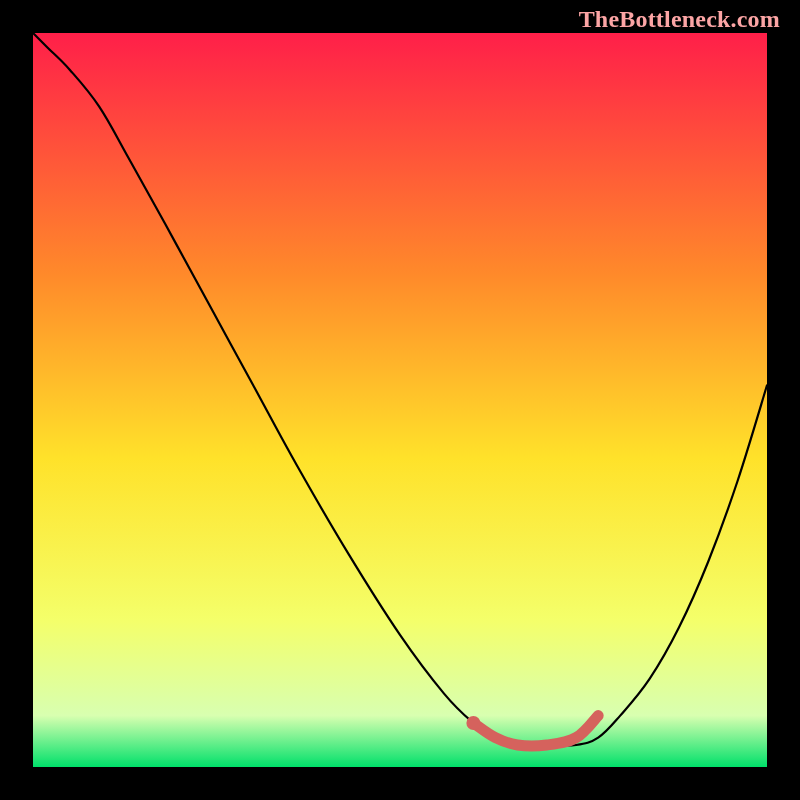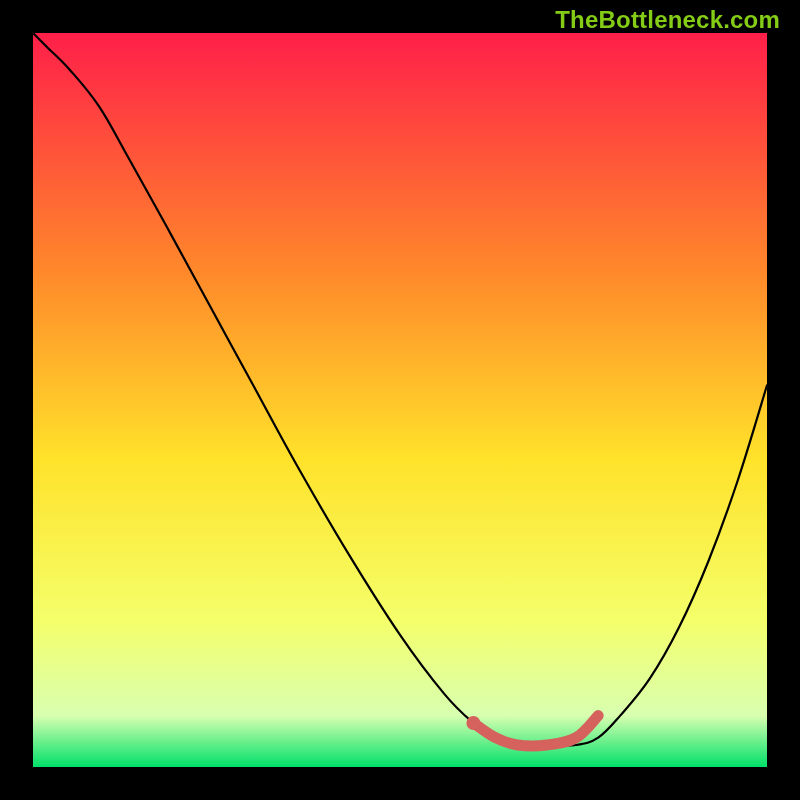--- a/index.html
+++ b/index.html
@@ -22,24 +22,24 @@
     position: absolute;
     left: 33px;
     top: 33px;
     width: 734px;
     height: 734px;
   }
   .watermark {
     position: absolute;
     top: 6px;
     right: 20px;
-    font-family: Liberation Sans, sans-serif;
+    font-family: Liberation Serif, serif;
     font-size: 24px;
     font-weight: 600;
-    color: #84cc16;
+    color: #fca5a5;
     letter-spacing: 0.2px;
   }
 </style>
 </head>
 <body>
 
 <div class="frame">
   <div class="watermark">TheBottleneck.com</div>
   <svg class="plot" viewBox="0 0 734 734">
     <defs>

